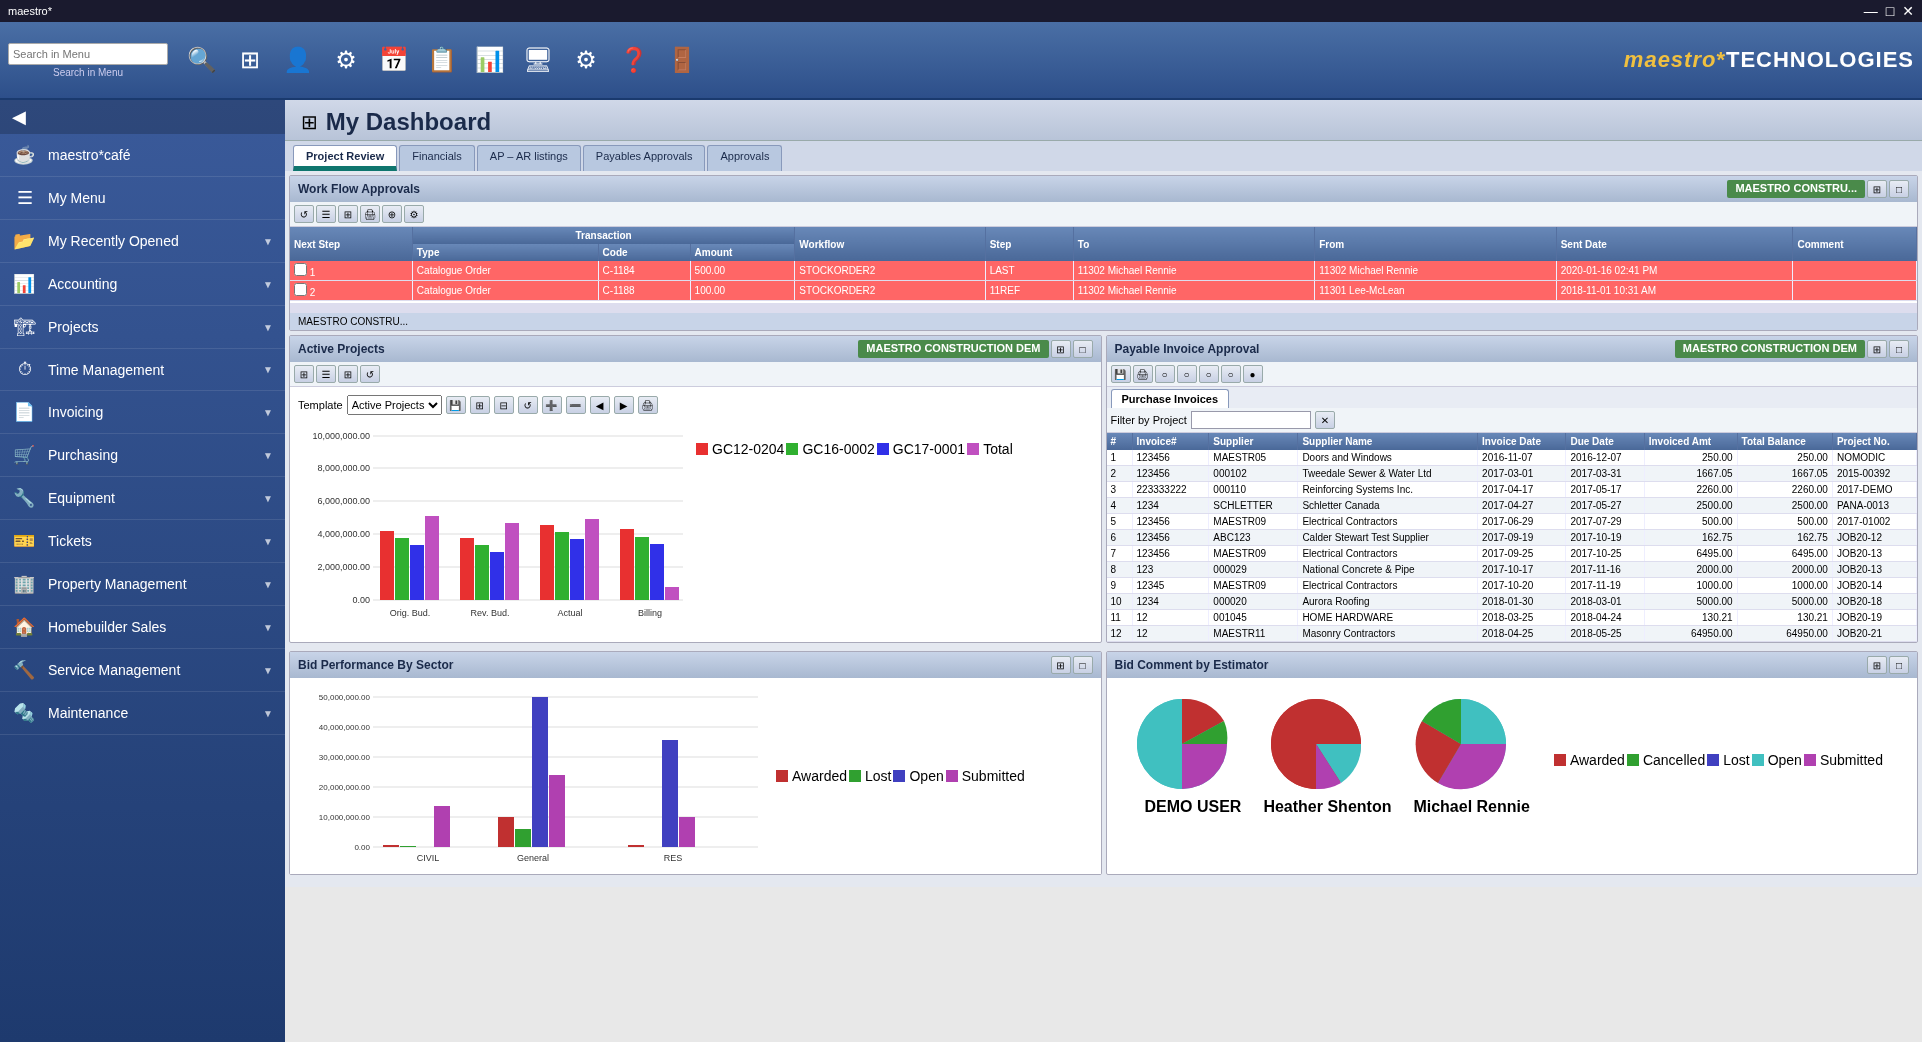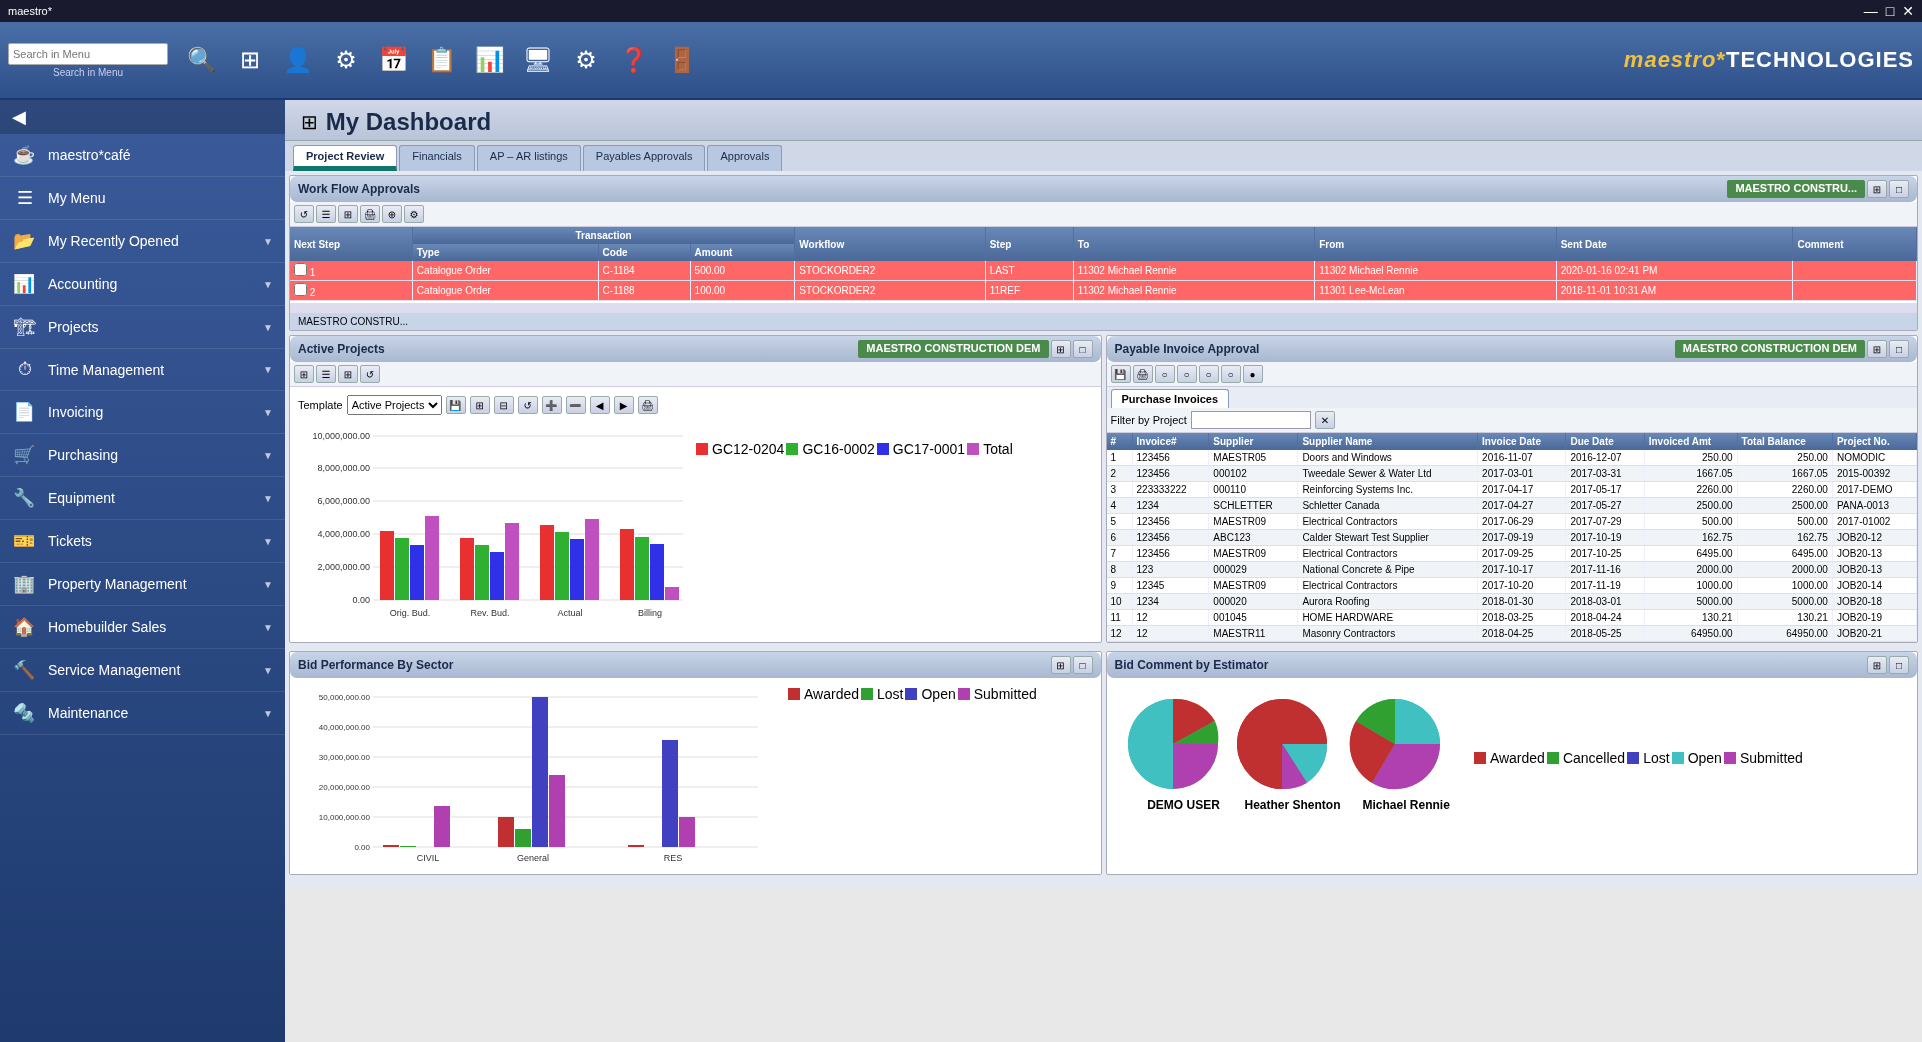--- a/index.html
+++ b/index.html
@@ -150,21 +150,20 @@
     }
     .panel-header {
       background: linear-gradient(180deg, #c8d4e8 0%, #a8b8d0 100%);
       padding: 4px 8px;
       font-weight: bold;
       font-size: 12px;
       color: #1a2a4a;
       display: flex;
       align-items: center;
       justify-content: space-between;
-      border-radius: 7px;
     }
     .panel-toolbar {
       display: flex;
       gap: 2px;
       padding: 3px 4px;
       background: #f0f4f8;
       border-bottom: 1px solid #ccd;
     }
     .mini-btn {
       width: 20px;
@@ -202,21 +201,21 @@
     .two-col { display: flex; gap: 4px; margin-bottom: 4px; }
     .two-col > * { flex: 1; }
     
     
     .chart-container { padding: 8px; background: white; }
     .chart-svg { display: block; }
     
     
     .pie-row { display: flex; justify-content: space-around; padding: 8px; background: white; }
     .pie-item { display: flex; flex-direction: column; align-items: center; }
-    .pie-label { font-size: 12px; text-align: left; margin-top: 4px; font-weight: bold; margin-left: 22px; }
+    .pie-label { font-size: 16px; text-align: left; margin-top: 4px; font-weight: bold; margin-left: 22px; }
     
     
     .legend { display: flex; flex-direction: row; gap: 2px; font-size: 14px; }
     .legend-item { display: flex; align-items: center; gap: 4px; }
     .legend-swatch { width: 12px; height: 12px; flex-shrink: 0; }
     
     .scrollable-x { overflow-x: auto; }
     
     .filter-bar { display: flex; align-items: center; gap: 4px; padding: 3px 4px; background: #f0f4f8; border-bottom: 1px solid #ccd; }
     .filter-input { height: 18px; border: 1px solid #99a; padding: 0 3px; font-size: 10px; width: 120px; }
@@ -239,21 +238,21 @@
       border: 1px solid #8899bb;
       border-bottom: none;
       border-radius: 3px 3px 0 0;
       font-size: 11px;
       cursor: pointer;
     }
     .inv-tab.active { background: white; font-weight: bold; }
     
     .number-cell { text-align: right; }
     
-    #bid-perf-chart-area { display: flex; gap: 20px; align-items: flex-start; }
+    #bid-perf-chart-area { display: flex; gap: 8px; align-items: center; }
     #bid-status-chart-area { display: flex; gap: 8px; align-items: center; }
   </style>
 </head>
 <body>
 
 <div id="titlebar">
   <span>maestro*</span>
   <div id="titlebar-controls">
     <span>—</span>
     <span>□</span>

